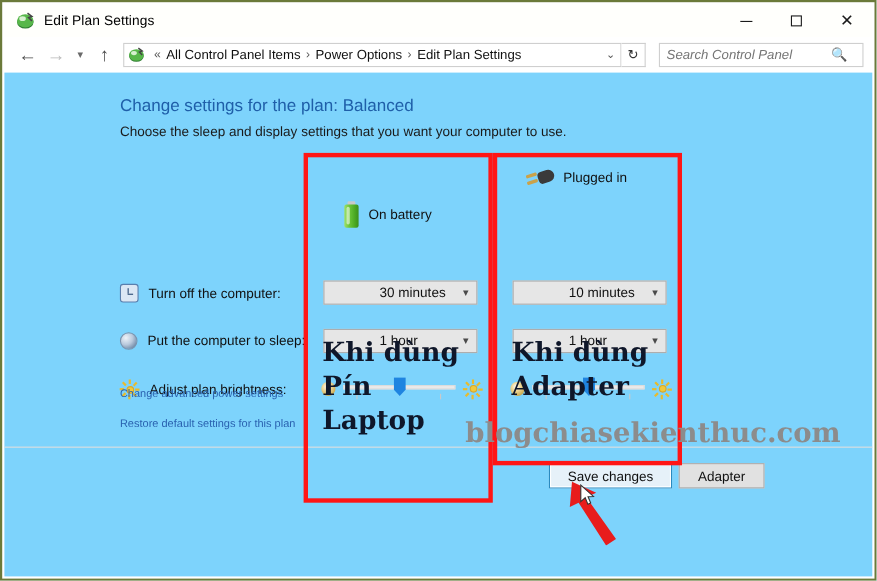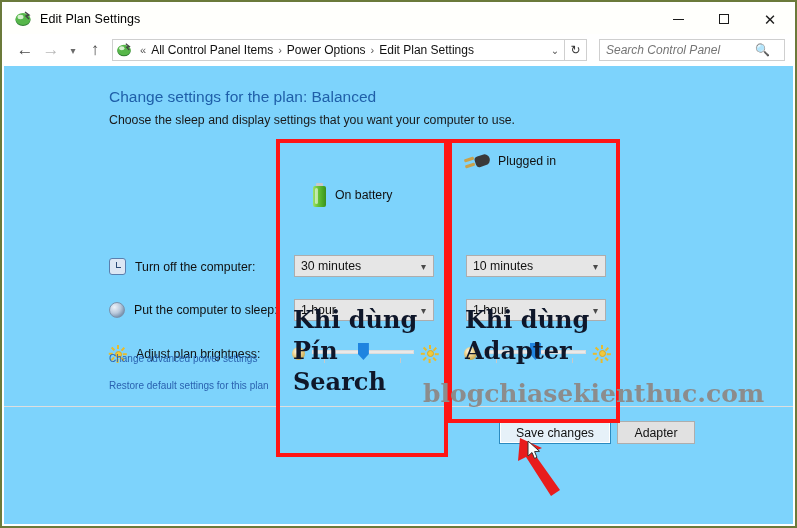--- a/index.html
+++ b/index.html
@@ -171,21 +171,21 @@
 
   
   .col-head {
     position: absolute;
     top: 84px;
     display: flex;
     align-items: center;
     gap: 8px;
   }
   .col-head.battery { left: 308px; margin-top: 33px; }
-  .col-head.plugged { left: 460px; }
+  .col-head.plugged { left: 474px; }
   .col-head-label {
     font-size: 12.3px;
     color: #111;
   }
 
   
   .icon-battery {
     width: 15px; height: 24px;
     position: relative;
   }
@@ -307,20 +307,21 @@
   .dropdown {
     position: absolute;
     width: 140px;
     height: 22px;
     background: #e6e6e6;
     border: 1px solid #adadad;
     display: flex;
     align-items: center;
     font-size: 12.3px;
     color: #111;
+    padding-left: 44px;
   }
   .dropdown .val { padding-left: 6px; }
   .dropdown .chev {
     margin-left: auto;
     margin-right: 7px;
     font-size: 10px;
     color: #4a4a4a;
   }
   .dd-bat-display { left: 290px; top: 189px; }
   .dd-bat-sleep   { left: 290px; top: 233px; }
@@ -640,21 +641,21 @@
     <div class="btn btn-cancel">Adapter</div>
 
   </div>
 
   <div class="redbox redbox-left"></div>
   <div class="redbox redbox-right"></div>
 
   <div class="green-note note-left">
     <div>Khi dùng</div>
     <div>Pín</div>
-    <div>Search</div>
+    <div>Laptop</div>
   </div>
 
   <div class="green-note note-right">
     <div>Khi dùng</div>
     <div>Adapter</div>
   </div>
 
   <div class="watermark">blogchiasekienthuc.com</div>
 
   <div class="red-arrow">

